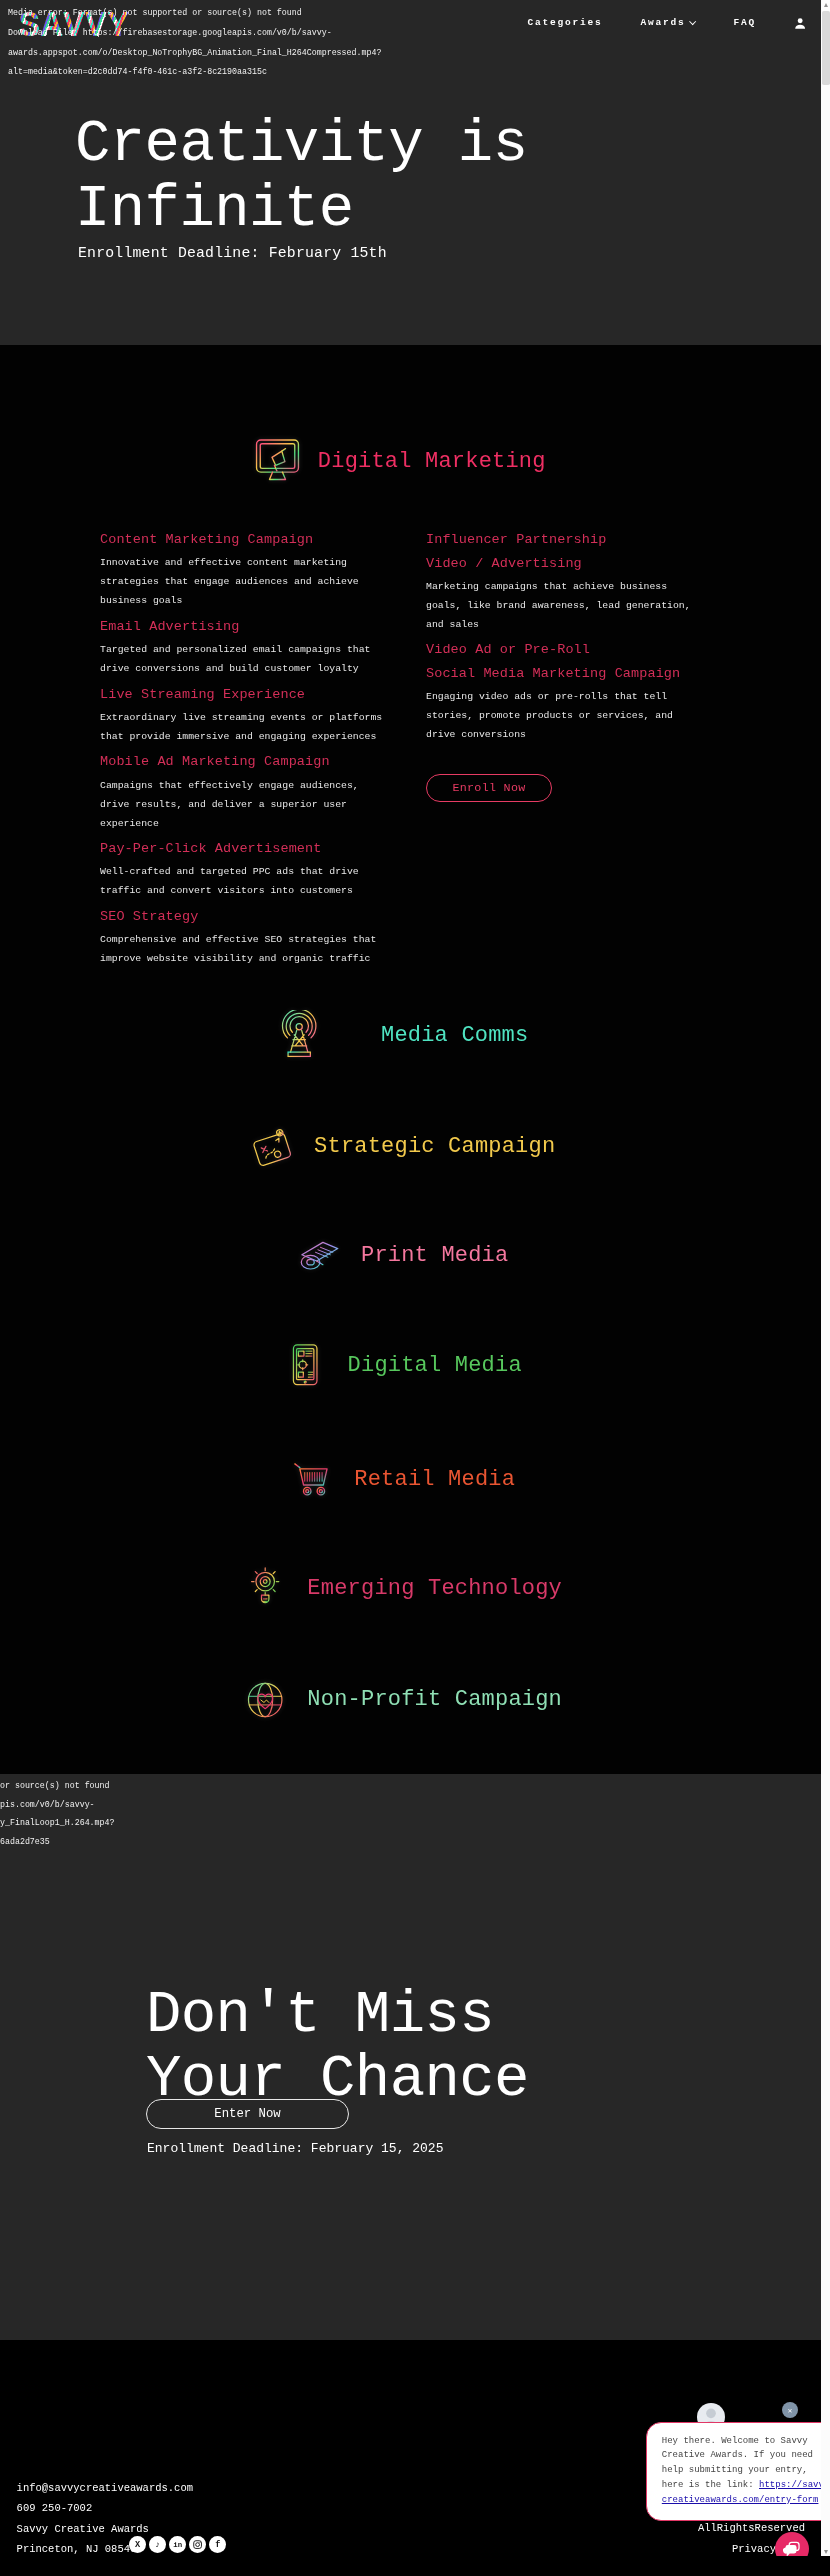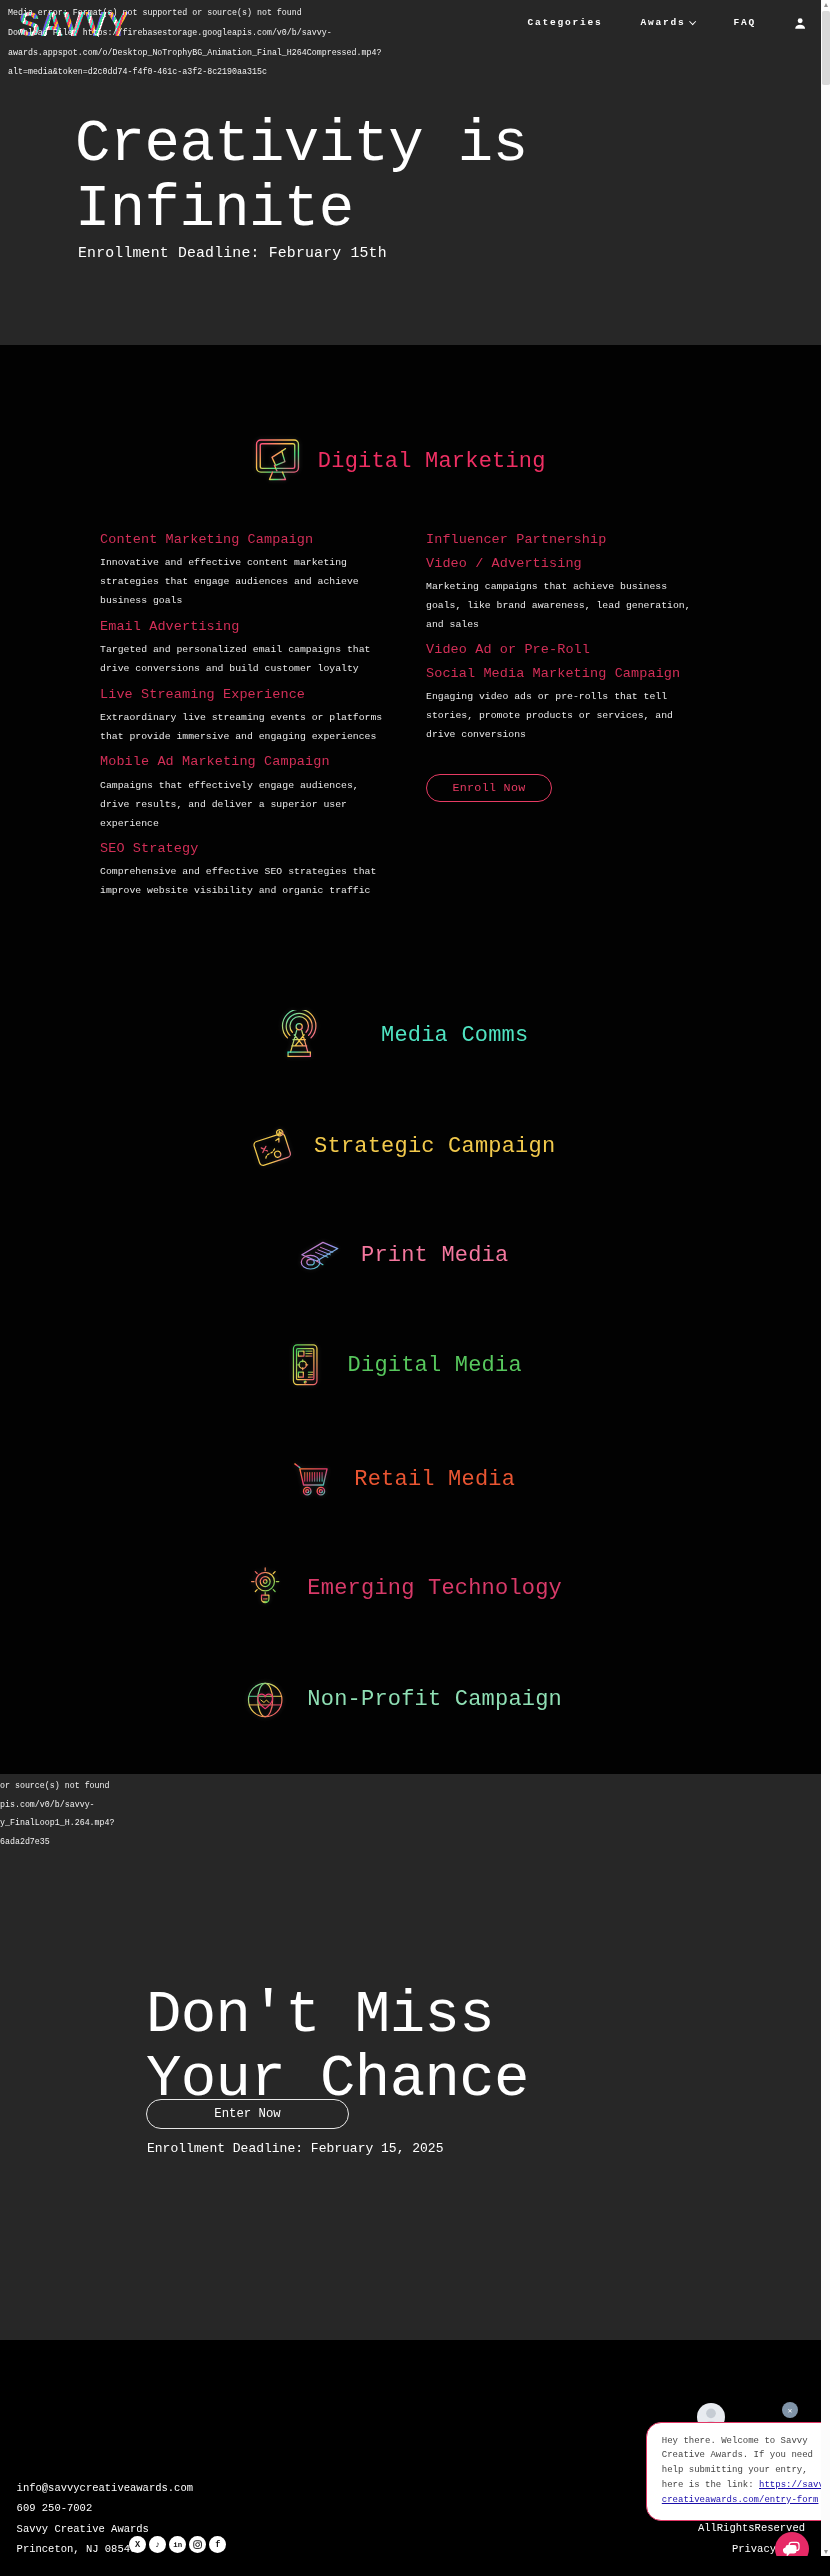--- a/index.html
+++ b/index.html
@@ -165,20 +165,24 @@
         </div>
         <div class="dm-item">
           <h3>Live Streaming Experience</h3>
           <p>Extraordinary live streaming events or platforms that provide immersive and engaging experiences</p>
         </div>
         <div class="dm-item">
           <h3>Mobile Ad Marketing Campaign</h3>
           <p>Campaigns that effectively engage audiences, drive results, and deliver a superior user experience</p>
         </div>
         <div class="dm-item">
+          <h3>Pay-Per-Click Advertisement</h3>
+          <p>Well-crafted and targeted PPC ads that drive traffic and convert visitors into customers</p>
+        </div>
+        <div class="dm-item">
           <h3>SEO Strategy</h3>
           <p>Comprehensive and effective SEO strategies that improve website visibility and organic traffic</p>
         </div>
       </div>
       <div class="dm-col-r">
         <div class="dm-item">
           <h3>Influencer Partnership</h3>
         </div>
         <div class="dm-item">
           <h3>Video / Advertising</h3>

